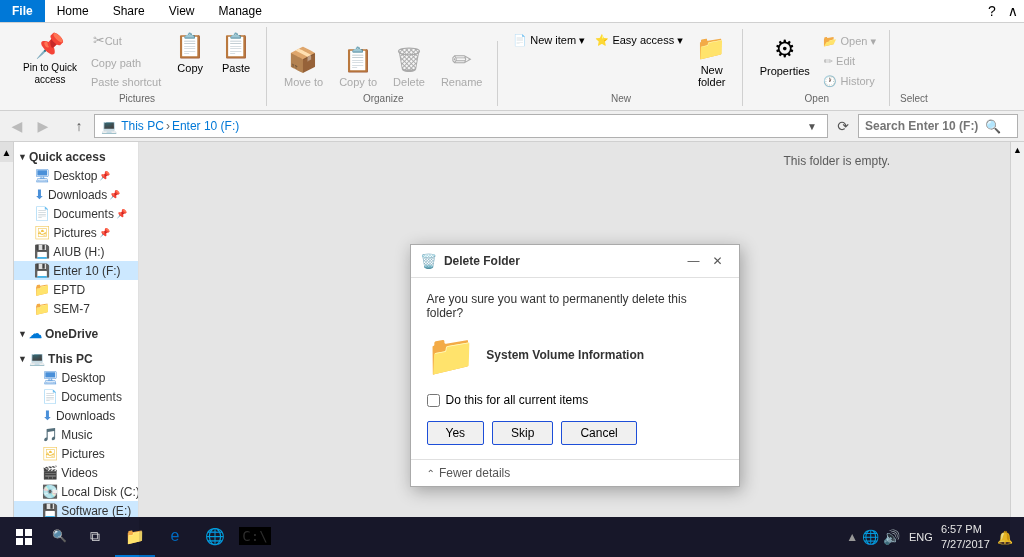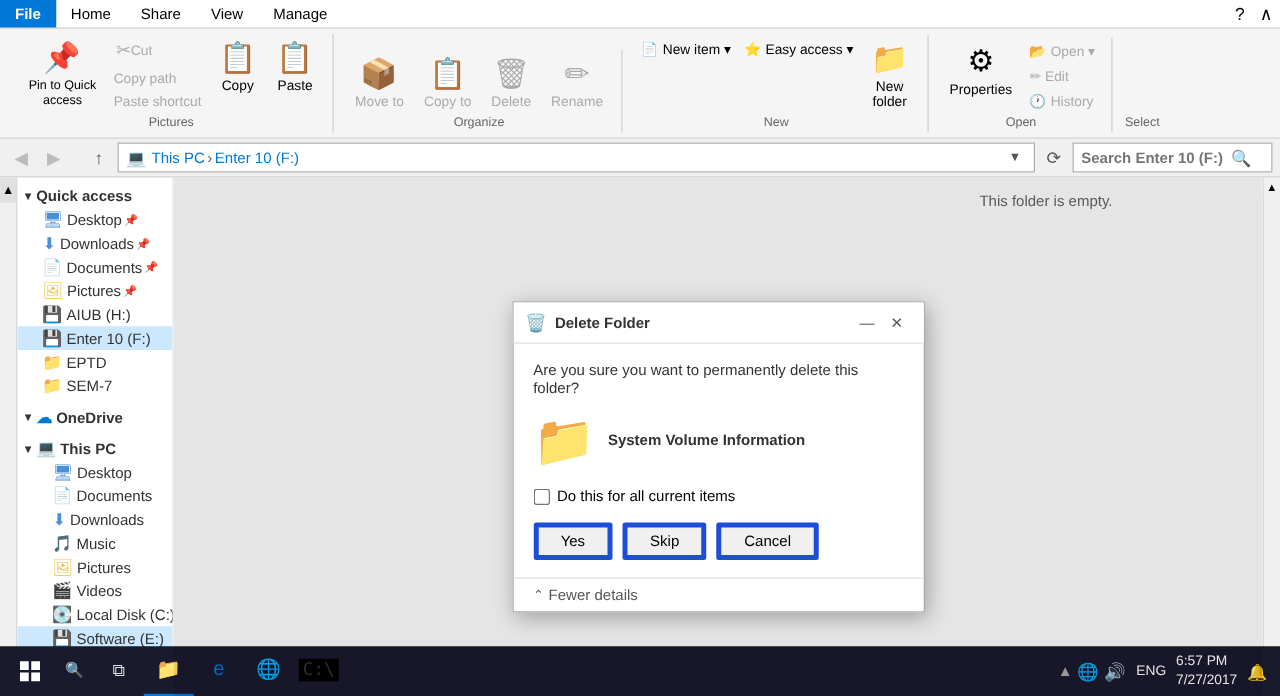--- a/index.html
+++ b/index.html
@@ -73,21 +73,21 @@
     .dialog-controls { display: flex; gap: 2px; }
     .dialog-ctrl-btn { width: 22px; height: 20px; display: flex; align-items: center; justify-content: center; cursor: pointer; border: none; background: transparent; font-size: 12px; color: #555; }
     .dialog-body { padding: 14px 16px; }
     .dialog-question { font-size: 12px; color: #333; margin-bottom: 12px; }
     .dialog-file-row { display: flex; align-items: center; gap: 10px; margin-bottom: 14px; }
     .dialog-file-info { font-size: 12px; color: #333; line-height: 1.6; }
     .dialog-file-name { font-weight: 600; }
     .dialog-checkbox-row { display: flex; align-items: center; gap: 6px; margin-bottom: 14px; }
     .dialog-checkbox-row input[type=checkbox] { cursor: pointer; }
     .dialog-buttons { display: flex; gap: 8px; justify-content: flex-start; }
-    .dialog-btn { padding: 4px 18px; border: 4px solid #1d4ed8; background: #f0f0f0; cursor: pointer; font-size: 12px; border-radius: 2px; min-width: 56px; text-align: center; }
+    .dialog-btn { padding: 4px 18px; border: 1px solid #1d4ed8; background: #f0f0f0; cursor: pointer; font-size: 12px; border-radius: 2px; min-width: 56px; text-align: center; }
     .dialog-footer { border-top: 1px solid #e0e0e0; padding: 6px 16px; display: flex; align-items: center; gap: 4px; cursor: pointer; color: #555; font-size: 12px; }
     .dialog-footer-arrow { font-size: 10px; }
   </style>
 </head>
 <body>
 
 <div class="ribbon">
   <div class="ribbon-tabs">
     <div class="ribbon-tab active">File</div>
     <div class="ribbon-tab">Home</div>

